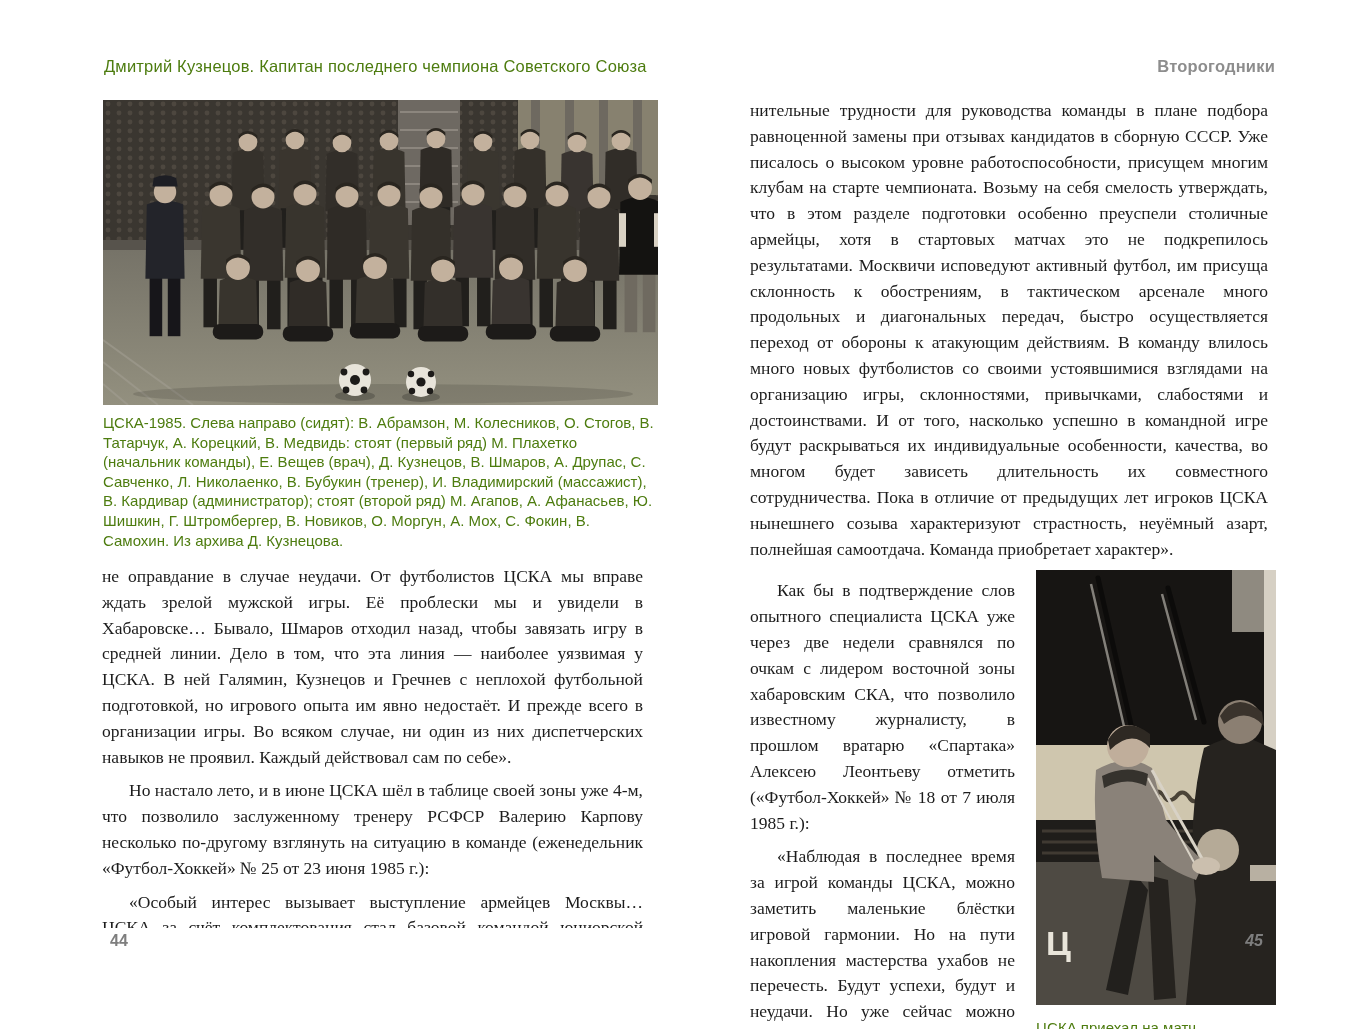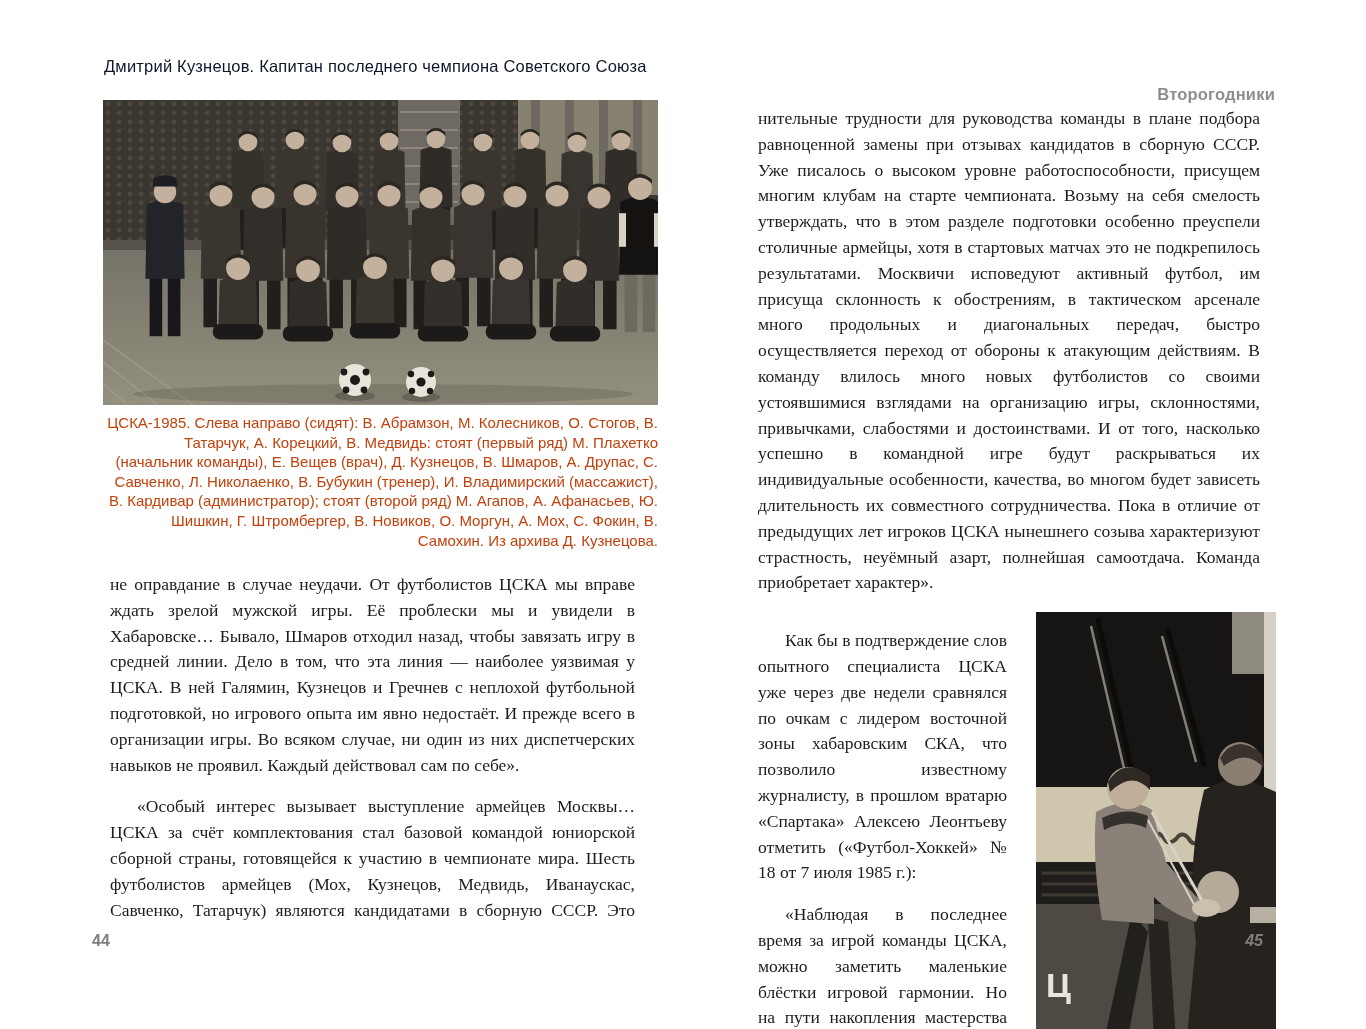--- a/index.html
+++ b/index.html
@@ -8,46 +8,46 @@
     width:1366px;height:1029px;
     background:#ffffff;
     outline:1px solid #e2e2e2;
     overflow:hidden;
     font-family:"Liberation Serif", serif;
   }
   
   .running-head{
     position:absolute;top:57px;
     font-family:"Liberation Sans", sans-serif;
-    font-size:16.5px;color:#0f172a;letter-spacing:.2px;
+    font-size:16.5px;color:#4d7c0f;letter-spacing:.2px;
   }
   .pagenum{
     position:absolute;top:932px;
     font-family:"Liberation Sans", sans-serif;
     font-weight:bold;font-size:16px;color:#7e7e7e;
   }
   .body-text{color:#1c1c1c;font-size:17.5px;line-height:25.8px;text-align:justify;}
-  .body-text p{margin:16px;}
+  .body-text p{margin:8px;}
   .body-text p.indent{text-indent:27px;}
   .photo-caption{
     font-family:"Liberation Sans", sans-serif;
-    font-size:15px;line-height:19.6px;color:#c2410c;
-    text-align:right;white-space:pre-line;
+    font-size:15px;line-height:19.6px;color:#4d7c0f;
+    text-align:left;white-space:pre-line;
   }
   
   .left-head{left:104px;}
   .team-photo{
     position:absolute;left:103px;top:100px;width:555px;height:305px;
     background:#6f6c64;overflow:hidden;
   }
   .left-caption{position:absolute;left:103px;top:413px;width:555px;}
   .left-body{position:absolute;left:94px;top:556px;width:557px;height:372px;overflow:hidden;}
-  .pagenum-left{left:92px;}
+  .pagenum-left{left:110px;}
   
-  .right-head{right:91px;font-weight:bold;color:#8d8d8d;margin-top:28px;}
+  .right-head{right:91px;font-weight:bold;color:#8d8d8d;}
   .right-flow{position:absolute;left:742px;top:90px;width:534px;}
   .two-col{display:flex;gap:13px;margin-top:6px;}
   .col-text{width:281px;flex:0 0 281px;}
   .right-figure{width:240px;flex:0 0 240px;}
   .handshake-photo{width:240px;height:435px;background:#2a2724;overflow:hidden;}
   .right-figure .photo-caption{margin-top:13px;}
   .pagenum-right{right:103px;font-style:italic;}
   svg{display:block;}
 </style>
 </head>
@@ -181,20 +181,21 @@
         <circle cx="309" cy="291" r="3.2" fill="#1d1b19"></circle>
           <circle cx="327" cy="291" r="3.2" fill="#1d1b19"></circle>
       </g>
     </svg>
   </div>
 
   <div class="photo-caption left-caption">ЦСКА-1985. Слева направо (сидят): В. Абрамзон, М. Колесников, О. Стогов, В. Татарчук, А. Корецкий, В. Медвидь: стоят (первый ряд) М. Плахетко (начальник команды), Е. Вещев (врач), Д. Кузнецов, В. Шмаров, А. Друпас, С. Савченко, Л. Николаенко, В. Бубукин (тренер), И. Владимирский (массажист), В. Кардивар (администратор); стоят (второй ряд) М. Агапов, А. Афанасьев, Ю. Шишкин, Г. Штромбергер, В. Новиков, О. Моргун, А. Мох, С. Фокин, В. Самохин. Из архива Д. Кузнецова.</div>
 
   <div class="body-text left-body">
     <p>не оправдание в случае неудачи. От футболистов ЦСКА мы вправе ждать зрелой мужской игры. Её проблески мы и увидели в Хабаровске… Бывало, Шмаров отходил назад, чтобы завязать игру в средней линии. Дело в том, что эта линия — наиболее уязвимая у ЦСКА. В ней Галямин, Кузнецов и Гречнев с неплохой футбольной подготовкой, но игрового опыта им явно недостаёт. И прежде всего в организации игры. Во всяком случае, ни один из них диспетчерских навыков не проявил. Каждый действовал сам по себе».</p>
+    <p class="indent">Но настало лето, и в июне ЦСКА шёл в таблице своей зоны уже 4-м, что позволило заслуженному тренеру РСФСР Валерию Карпову несколько по-другому взглянуть на ситуацию в команде (еженедельник «Футбол-Хоккей» № 25 от 23 июня 1985 г.):</p>
     <p class="indent">«Особый интерес вызывает выступление армейцев Москвы… ЦСКА за счёт комплектования стал базовой командой юниорской сборной страны, готовящейся к участию в чемпионате мира. Шесть футболистов армейцев (Мох, Кузнецов, Медвидь, Иванаускас, Савченко, Татарчук) являются кандидатами в сборную СССР. Это почётно, ответственно и одновременно создаёт допол-</p>
   </div>
 
   <div class="pagenum pagenum-left">44</div>
 
   <div class="running-head right-head">Второгодники</div>
 
   <div class="right-flow body-text">
     <p>нительные трудности для руководства команды в плане подбора равноценной замены при отзывах кандидатов в сборную СССР. Уже писалось о высоком уровне работоспособности, присущем многим клубам на старте чемпионата. Возьму на себя смелость утверждать, что в этом разделе подготовки особенно преуспели столичные армейцы, хотя в стартовых матчах это не подкрепилось результатами. Москвичи исповедуют активный футбол, им присуща склонность к обострениям, в тактическом арсенале много продольных и диагональных передач, быстро осуществляется переход от обороны к атакующим действиям. В команду влилось много новых футболистов со своими устоявшимися взглядами на организацию игры, склонностями, привычками, слабостями и достоинствами. И от того, насколько успешно в командной игре будут раскрываться их индивидуальные особенности, качества, во многом будет зависеть длительность их совместного сотрудничества. Пока в отличие от предыдущих лет игроков ЦСКА нынешнего созыва характеризуют страстность, неуёмный азарт, полнейшая самоотдача. Команда приобретает характер».</p>
 

